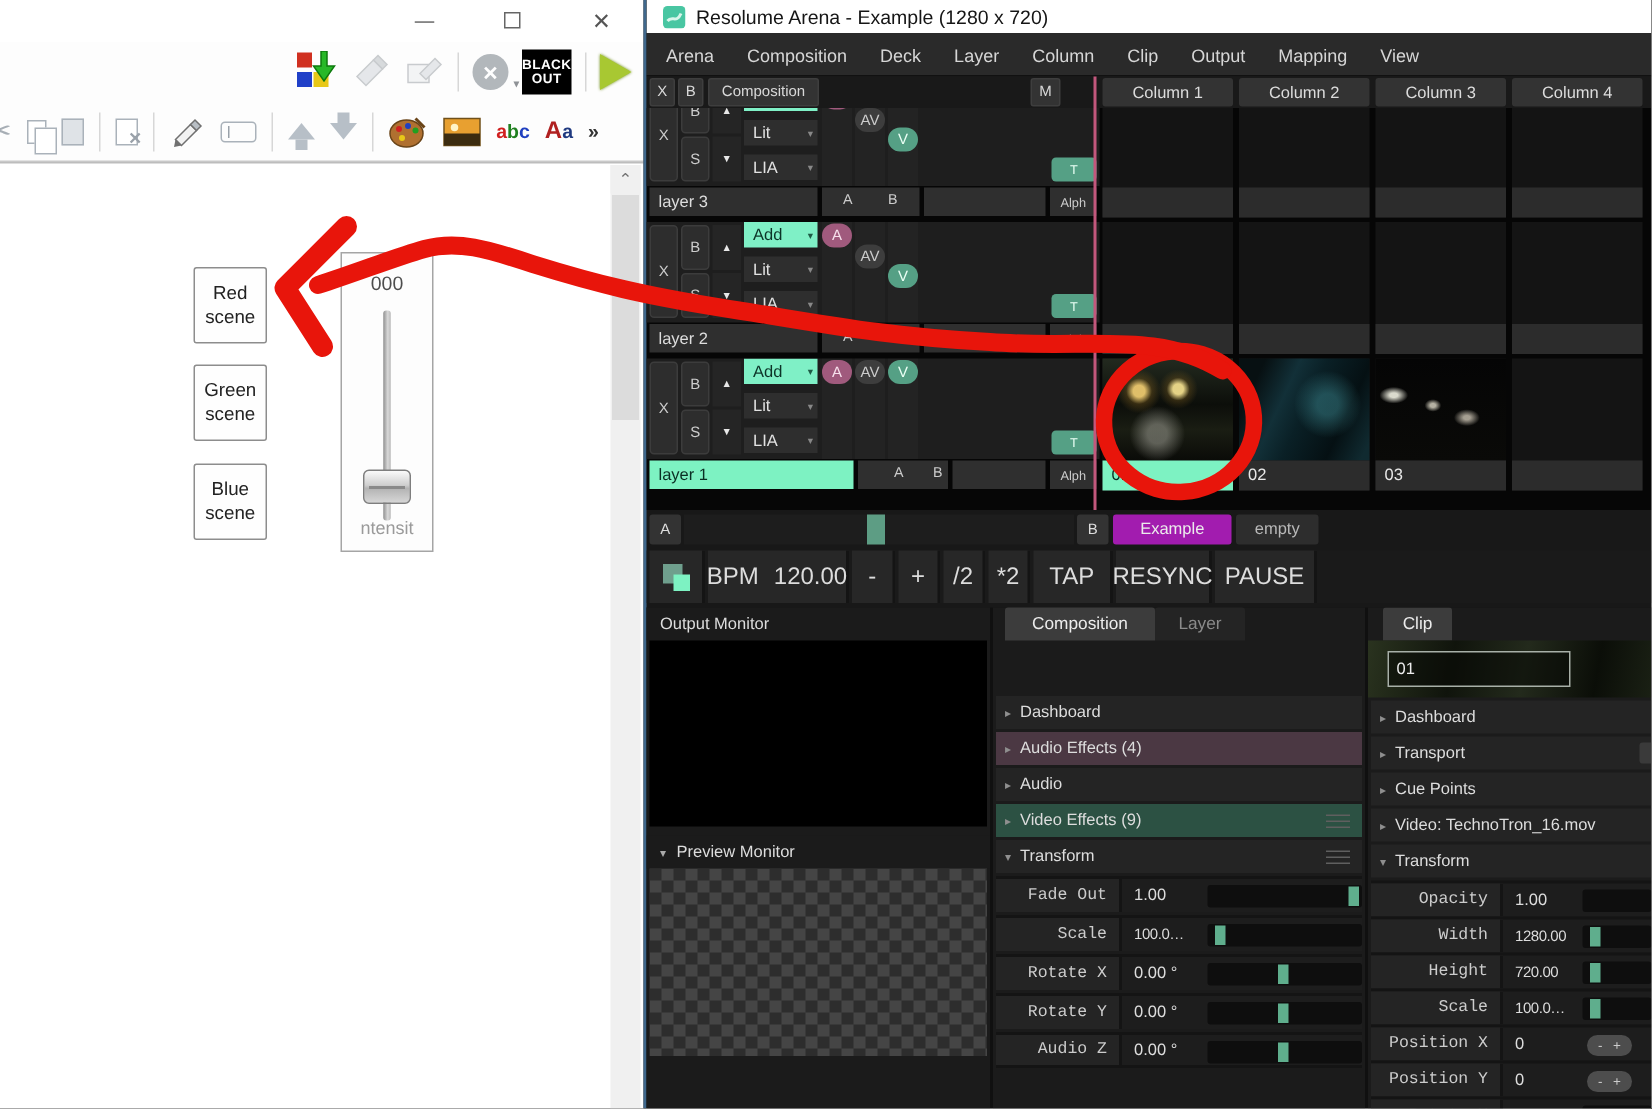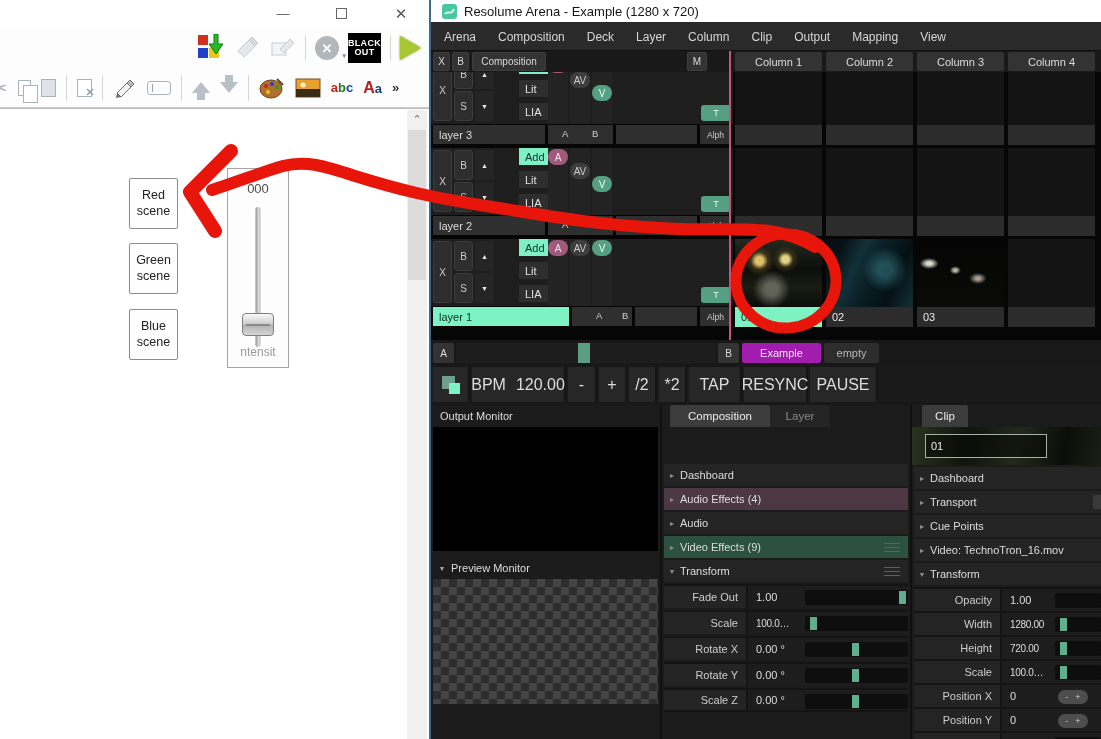--- a/index.html
+++ b/index.html
@@ -45,21 +45,21 @@
   .cbtn { position:absolute; top:1px; height:19px; background:#333; border:1px solid #3e3e3e; border-radius:2px; color:#d8d8d8; font-size:10px; display:flex; align-items:center; justify-content:center; }
   .colhdr { position:absolute; top:1px; height:19px; background:#333; border-radius:2px; color:#dcdcdc; font-size:11px; display:flex; align-items:center; justify-content:center; }
   .pinkline { position:absolute; left:298px; top:51px; width:2px; height:289px; background:#c2577c; z-index:3; }
   .layers { position:absolute; top:72px; left:0; width:670px; height:268px; background:#060606; }
   .layer { position:absolute; left:0; width:302px; }
   .lctrl { position:relative; overflow:hidden; background:#1e1e1e; }
   .lctrl-in { position:relative; height:67px; }
   .lxbtn { position:absolute; left:2px; top:2px; width:19px; height:62px; background:#2d2d2d; border:1px solid #3c3c3c; border-radius:3px; color:#ccc; font-size:10px; display:flex; align-items:center; justify-content:center; }
   .lsmall { position:absolute; width:19px; height:30px; background:#2d2d2d; border:1px solid #3c3c3c; border-radius:3px; color:#ccc; font-size:10px; display:flex; align-items:center; justify-content:center; }
   .larr { position:absolute; width:19px; height:30px; background:#252525; color:#e8e8e8; font-size:7px; display:flex; align-items:center; justify-content:center; }
-  .ldrop { position:absolute; left:65px; width:49px; height:17px; background:#2e2e2e; color:#e2e2e2; font-size:11px; display:flex; align-items:center; padding-left:6px;margin-left:23px; }
+  .ldrop { position:absolute; left:65px; width:49px; height:17px; background:#2e2e2e; color:#e2e2e2; font-size:11px; display:flex; align-items:center; padding-left:6px; }
   .ldrop .dar { position:absolute; right:3px; font-size:7px; color:#888; }
   .ldrop.addsel { background:#7ff0c6; color:#0c3327; }
   .ldrop.addsel .dar { color:#1e5c46; }
   .avcol { position:absolute; top:0; bottom:0; width:20px; background:#232323; }
   .avbtn { position:absolute; left:0; width:20px; height:16px; border-radius:8px; font-size:10px; display:flex; align-items:center; justify-content:center; }
   .ba { background:#a05a7d; color:#f7e0ec; }
   .bav { background:#3d3d3d; color:#ccc; }
   .bv { background:#55a085; color:#eafff5; }
   .tbtn { position:absolute; left:270px; width:30px; height:16px; border-radius:3px; background:#55a085; color:#eafff5; font-size:8.5px; display:flex; align-items:center; justify-content:center; }
   .llabelbar { position:relative; height:20px; margin-top:1px; }
@@ -97,21 +97,21 @@
   .phead { position:absolute; left:2px; right:2px; top:24px; height:33px; background:#242424; display:flex; align-items:center; }
   .phead .t { font-weight:bold; font-size:12.5px; color:#ececec; padding-left:12px; }
   .phead .g { position:absolute; right:9px; color:#b5b5b5; font-size:14px; }
   .sect { position:absolute; left:2px; height:22px; background:#242424; display:flex; align-items:center; color:#ddd; font-size:11px; }
   .sect .tri { width:16px; padding-left:6px; color:#8f8f8f; font-size:8px; }
   .sect.mauve { background:#4b3843; }
   .sect.tealrow { background:#2c5143; }
   .grip { position:absolute; right:8px; top:7px; width:16px; }
   .grip i { display:block; height:1px; background:#5f5f5f; margin-bottom:3px; }
   .prow { position:absolute; left:2px; height:24px; background:#1d1d1d; border-top:2px solid #141414; }
-  .plabel { position:absolute; left:0; top:0; bottom:0; background:#242424; color:#ccc; font-size:11px; display:flex; align-items:center; justify-content:flex-end; padding-right:8px; border-right:2px solid #141414; }
+  .plabel { position:absolute; left:0; top:0; bottom:0; background:#242424; color:#ccc; font-size:11px; display:flex; align-items:center; justify-content:flex-end; padding-right:8px; border-right:2px solid #141414;font-family:Liberation Mono, monospace; }
   .pval { position:absolute; top:0; bottom:0; display:flex; align-items:center; color:#ddd; font-size:11px; }
   .pval.small { font-size:10px; letter-spacing:-0.3px; }
   .ptrack { position:absolute; top:4px; height:15px; background:#0e0e0e; border-radius:2px; }
   .phandle { position:absolute; top:1px; width:7px; height:13px; background:#5fae8d; }
   .stepper { position:absolute; top:5px; width:30px; height:14px; background:#4d4d4d; border-radius:7px; color:#ccc; font-size:9px; display:flex; align-items:center; justify-content:center; gap:7px; }
   .annot { position:absolute; left:0; top:0; z-index:50; pointer-events:none; }
   .blackout { width:33px; height:30px; background:#000; color:#fff; display:flex; flex-direction:column; align-items:center; justify-content:center; line-height:1.05; font-size:9px; font-weight:bold; letter-spacing:0.3px; }
   .playtri { width:0; height:0; border-left:21px solid #a8c832; border-top:12px solid transparent; border-bottom:12px solid transparent; filter:drop-shadow(0 0 1px #6a8a10); }
   .clearic { position:relative; width:24px; height:24px; background:#9aa0a6; border-radius:50%; opacity:0.75; color:#fff; display:flex; align-items:center; justify-content:center; font-size:13px; font-weight:bold; }
   .sqgrid { position:relative; width:28px; height:26px; }
@@ -535,21 +535,21 @@
             </div>
         </div>
         <div class="prow" style="top:257px; width:244px;">
           <div class="plabel" style="width:84px;">Rotate Y</div>
           <div class="pval" style="left:92px;">0.00 °</div>
           <div class="ptrack" style="left:141px; width:103px;">
               <div class="phandle" style="left:47px;"></div>
             </div>
         </div>
         <div class="prow" style="top:283px; width:244px; border-bottom:2px solid #141414;">
-          <div class="plabel" style="width:84px;">Scale Z</div>
+          <div class="plabel" style="width:84px;">Audio Z</div>
           <div class="pval" style="left:92px;">0.00 °</div>
           <div class="ptrack" style="left:141px; width:103px;">
               <div class="phandle" style="left:47px;"></div>
             </div>
         </div>
       </div>
 
       <div class="clipcol">
         <div class="ptab on" style="left:10px; width:46px;">Clip</div>
         <div class="banner">

